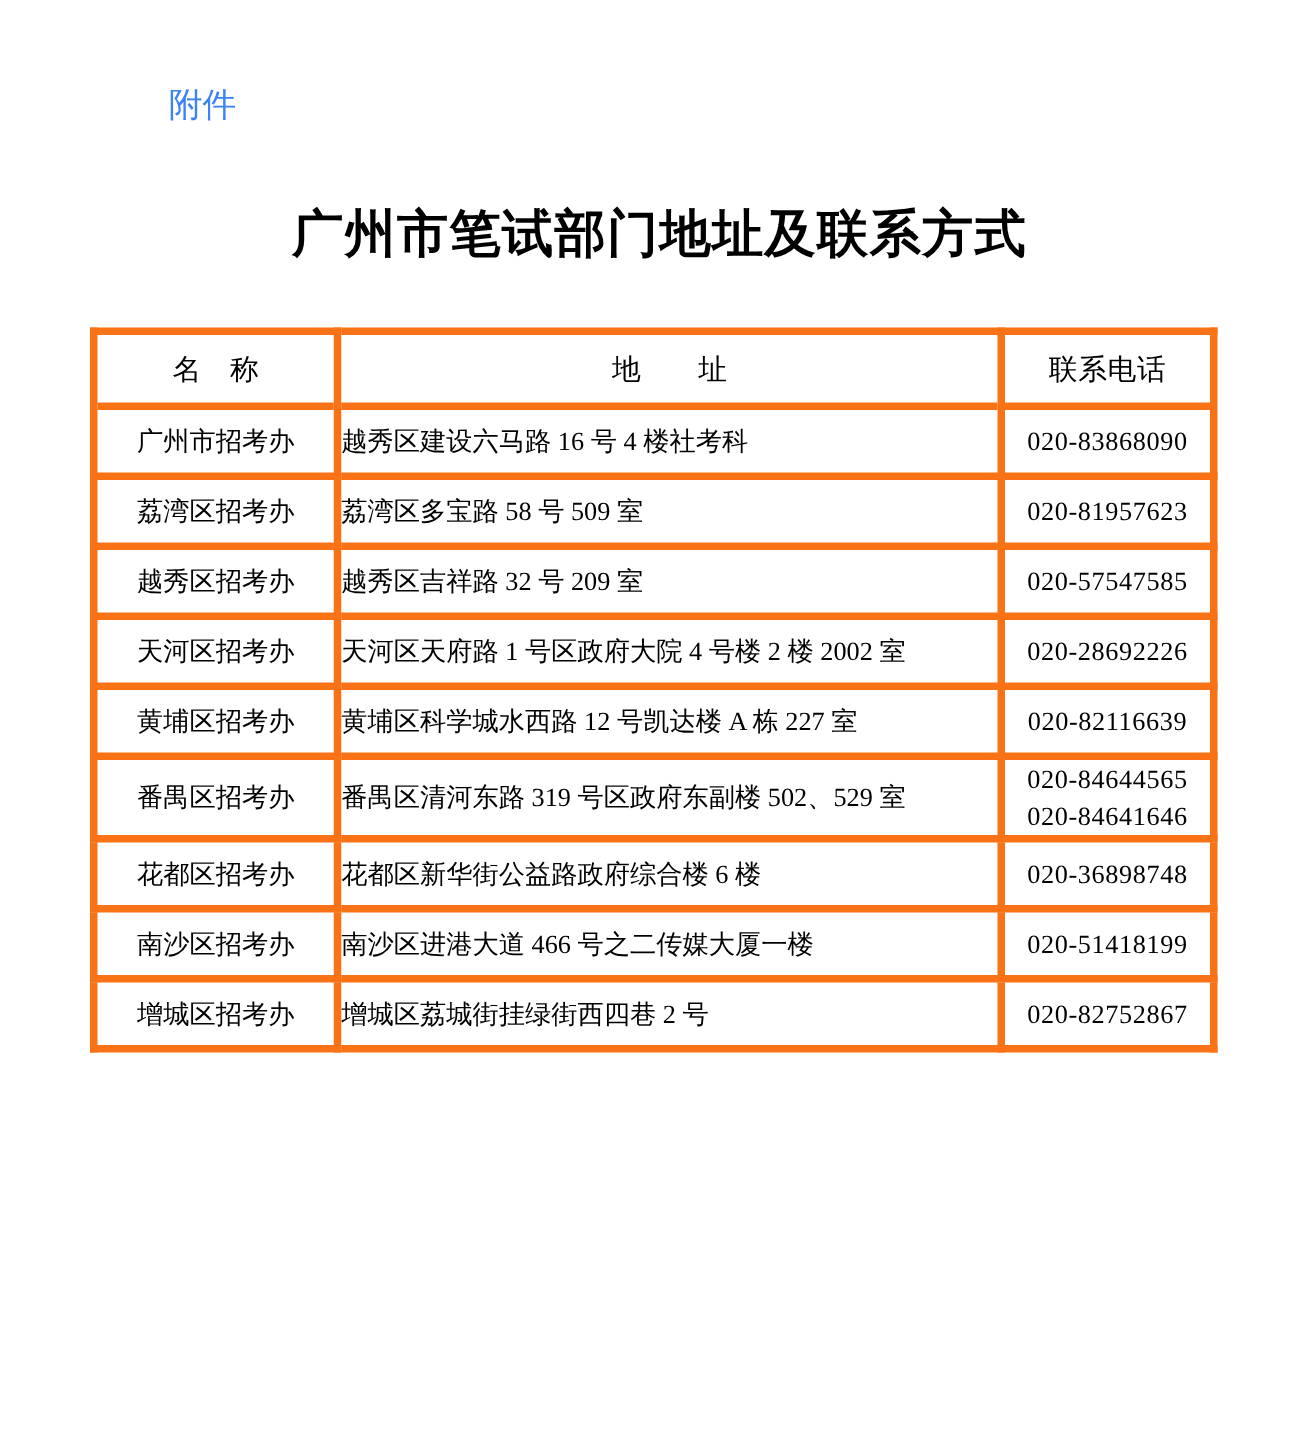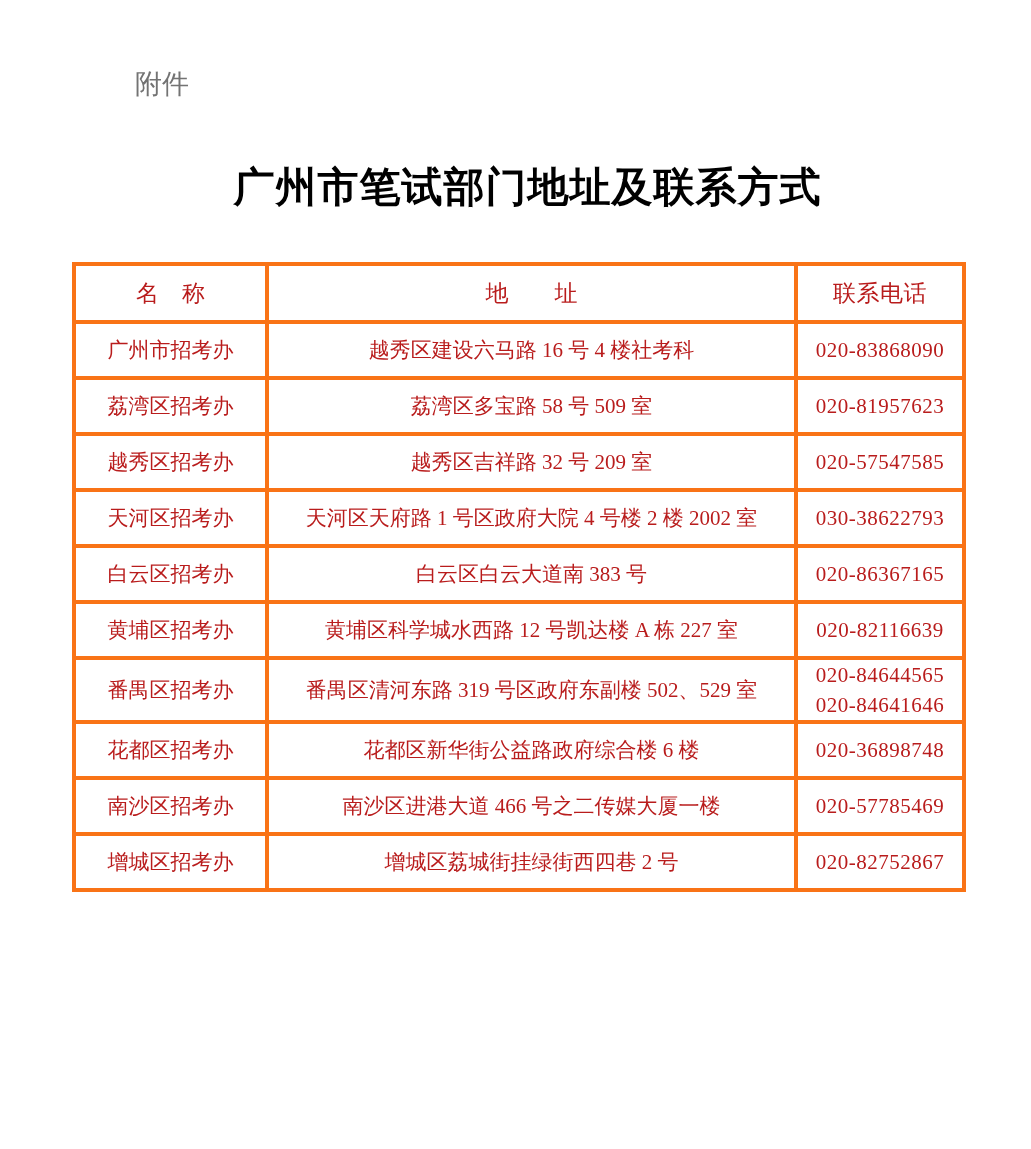--- a/index.html
+++ b/index.html
@@ -21,21 +21,21 @@
     background: #ffffff;
     overflow: hidden;
   }
   .attachment-label {
     position: absolute;
     left: 135px;
     top: 68px;
     font-size: 27px;
     line-height: 32px;
     font-family: "Liberation Sans", "DejaVu Sans", sans-serif;
-    color: #737373;
+    color: #3b82f6;
   }
   .doc-title {
     position: absolute;
     left: 0;
     top: 146px;
     width: 100%;
     margin: 12px;
     text-align: center;
     font-size: 41px;
     line-height: 58px;
@@ -51,41 +51,41 @@
     width: 886px;
   }
   table.contact-table {
     border-collapse: collapse;
     table-layout: fixed;
     width: 886px;
     border: 3px solid #000000;
   }
   .contact-table th,
   .contact-table td {
-    border: 4px solid #f97316;
+    border: 6px solid #f97316;
     font-weight: normal;
     font-size: 21px;
-    color: #b91c1c;
+    color: #000000;
     padding: 0;
     overflow: hidden;
     white-space: nowrap;
   }
   .contact-table thead th {
     height: 54px;
     font-size: 23px;
     text-align: center;
     border-bottom: 3px solid #000000;
   }
   .contact-table tbody tr {
     height: 56px;
   }
   .col-name  { width: 189px; text-align: center; }
   .col-address {
     width: 525px;
-    text-align: center;
+    text-align: left;
     padding-left: 6px;
     padding-right: 3px;
   }
   .col-phone {
     width: 164px;
     text-align: center;
     letter-spacing: 0.5px;
   }
   .col-phone .phone-line {
     line-height: 30px;
@@ -127,28 +127,21 @@
             <td class="col-name">越秀区招考办</td>
             <td class="col-address">越秀区吉祥路 32 号 209 室</td>
             <td class="col-phone">
               <div class="phone-line">020-57547585</div>
             </td>
           </tr>
           <tr>
             <td class="col-name">天河区招考办</td>
             <td class="col-address">天河区天府路 1 号区政府大院 4 号楼 2 楼 2002 室</td>
             <td class="col-phone">
-              <div class="phone-line">030-38622793</div>
-            </td>
-          </tr>
-          <tr>
-            <td class="col-name">白云区招考办</td>
-            <td class="col-address">白云区白云大道南 383 号</td>
-            <td class="col-phone">
-              <div class="phone-line">020-86367165</div>
+              <div class="phone-line">020-28692226</div>
             </td>
           </tr>
           <tr>
             <td class="col-name">黄埔区招考办</td>
             <td class="col-address">黄埔区科学城水西路 12 号凯达楼 A 栋 227 室</td>
             <td class="col-phone">
               <div class="phone-line">020-82116639</div>
             </td>
           </tr>
           <tr>
@@ -163,21 +156,21 @@
             <td class="col-name">花都区招考办</td>
             <td class="col-address">花都区新华街公益路政府综合楼 6 楼</td>
             <td class="col-phone">
               <div class="phone-line">020-36898748</div>
             </td>
           </tr>
           <tr>
             <td class="col-name">南沙区招考办</td>
             <td class="col-address">南沙区进港大道 466 号之二传媒大厦一楼</td>
             <td class="col-phone">
-              <div class="phone-line">020-57785469</div>
+              <div class="phone-line">020-51418199</div>
             </td>
           </tr>
           <tr>
             <td class="col-name">增城区招考办</td>
             <td class="col-address">增城区荔城街挂绿街西四巷 2 号</td>
             <td class="col-phone">
               <div class="phone-line">020-82752867</div>
             </td>
           </tr>
         </tbody>

